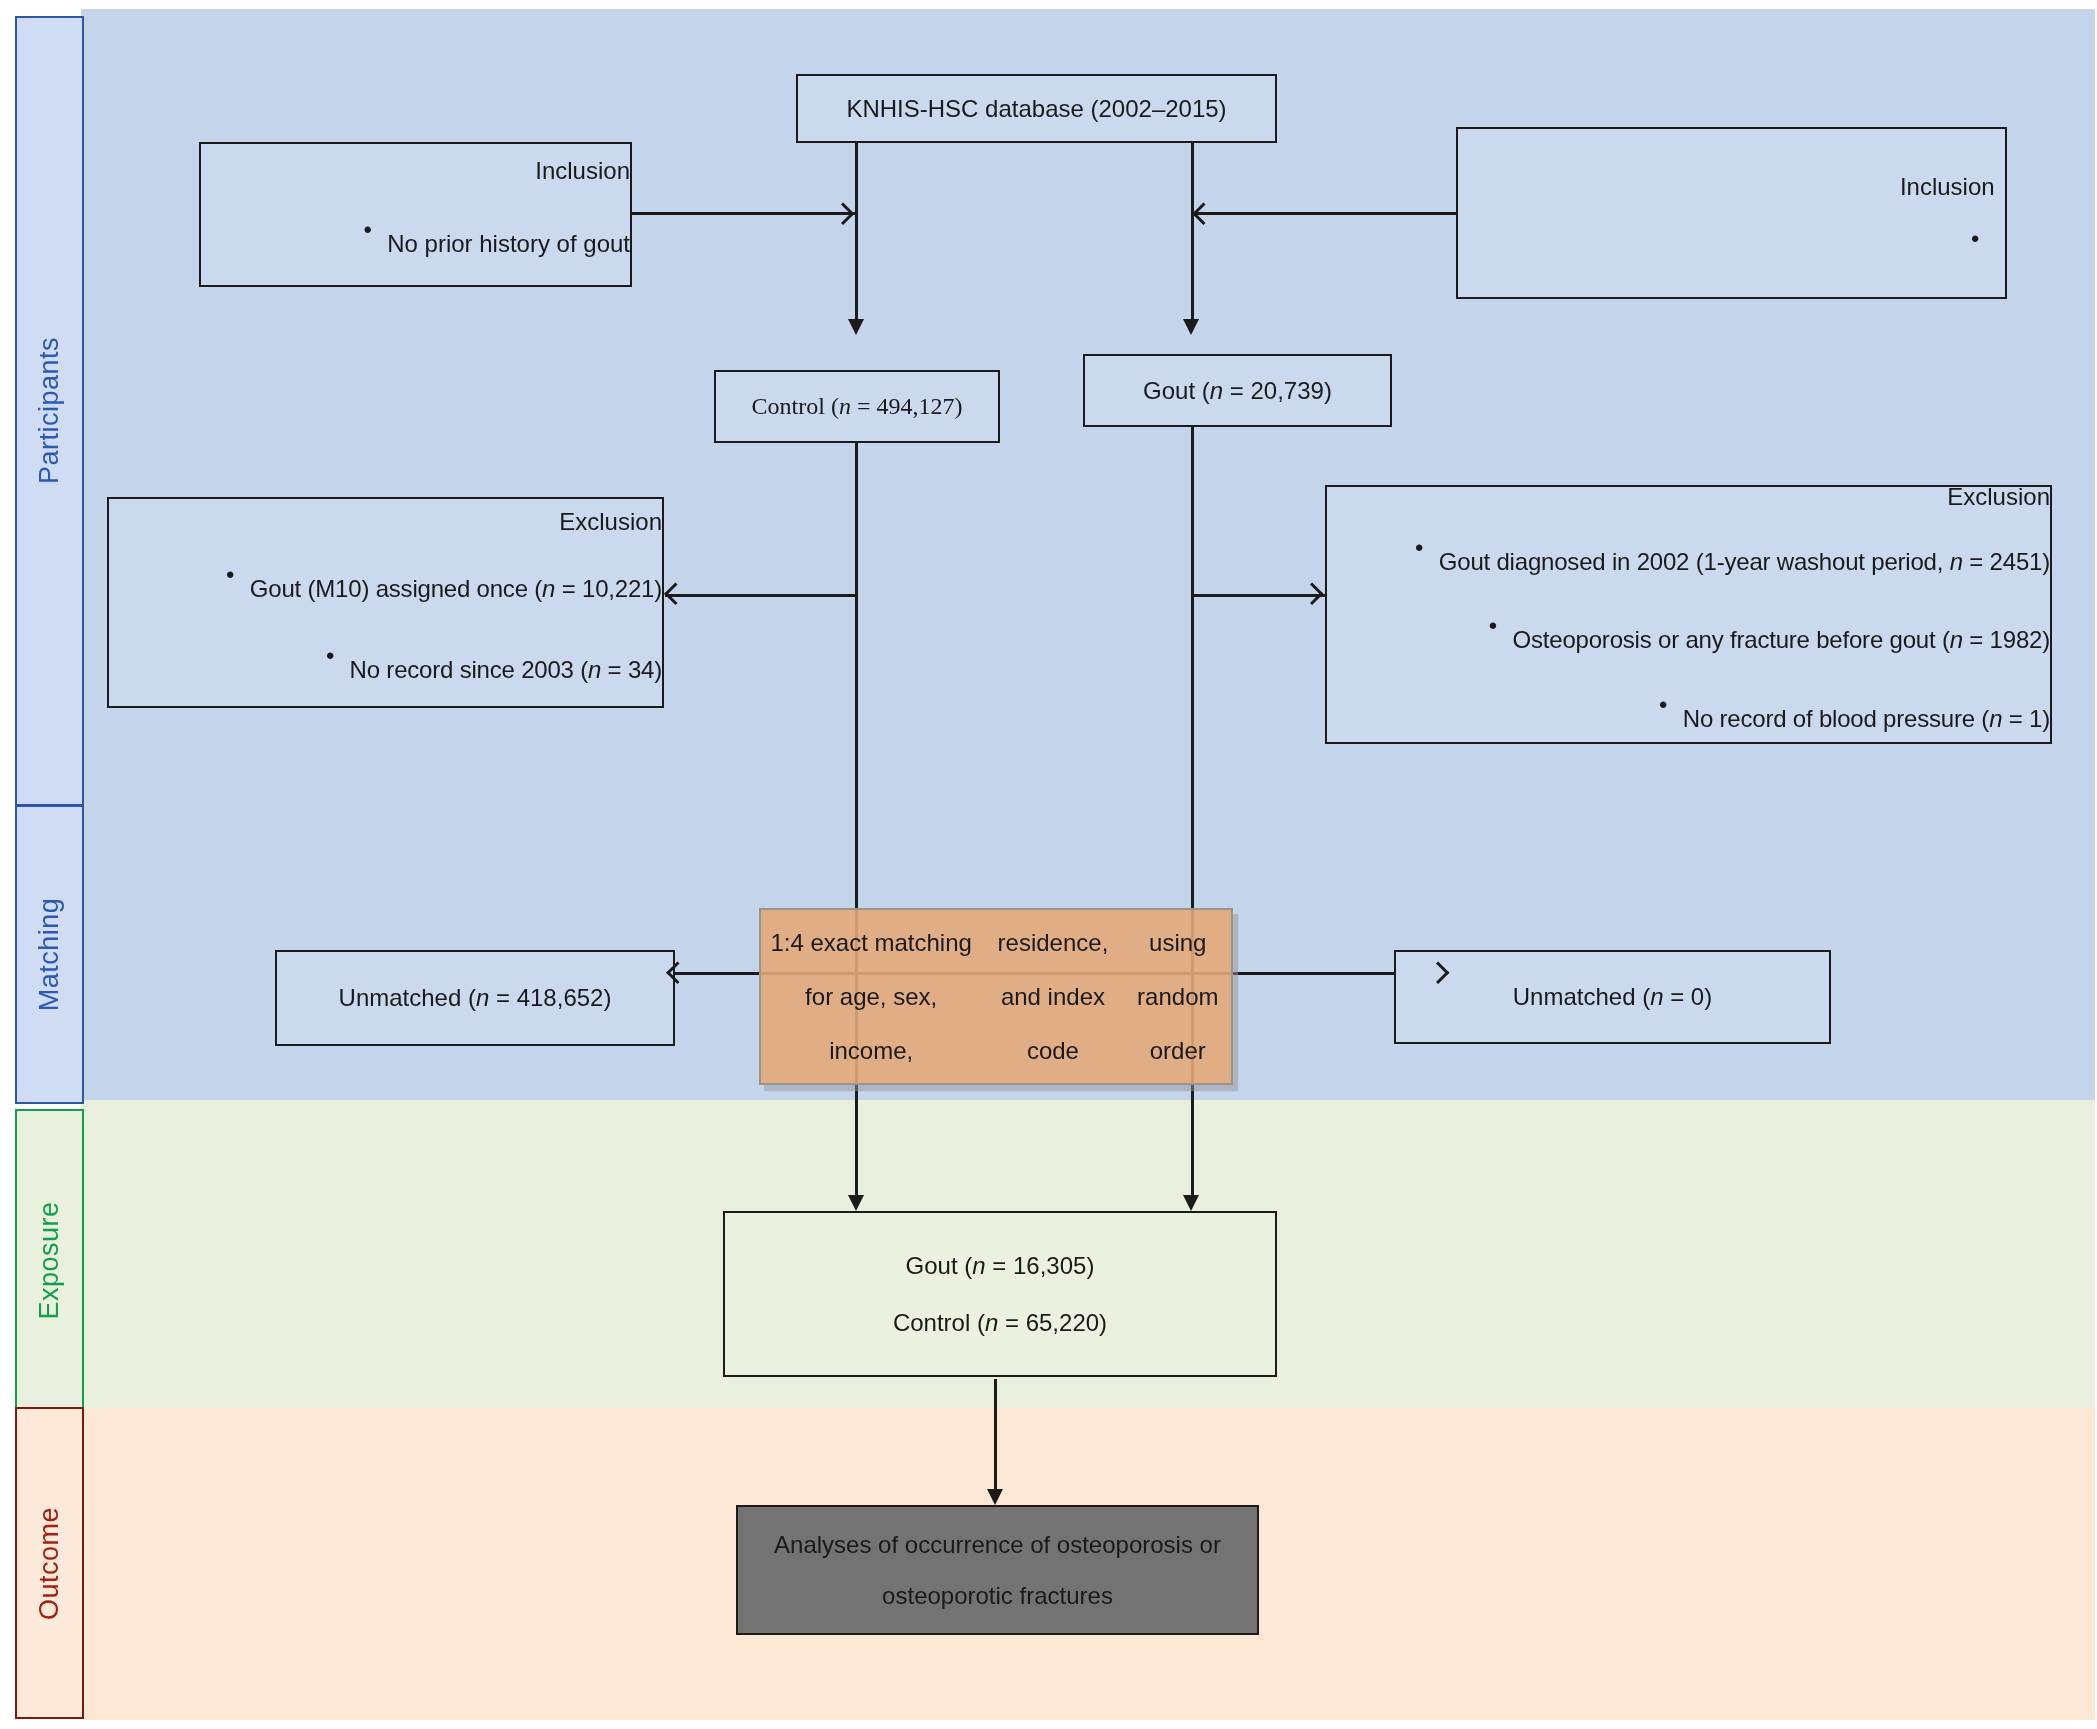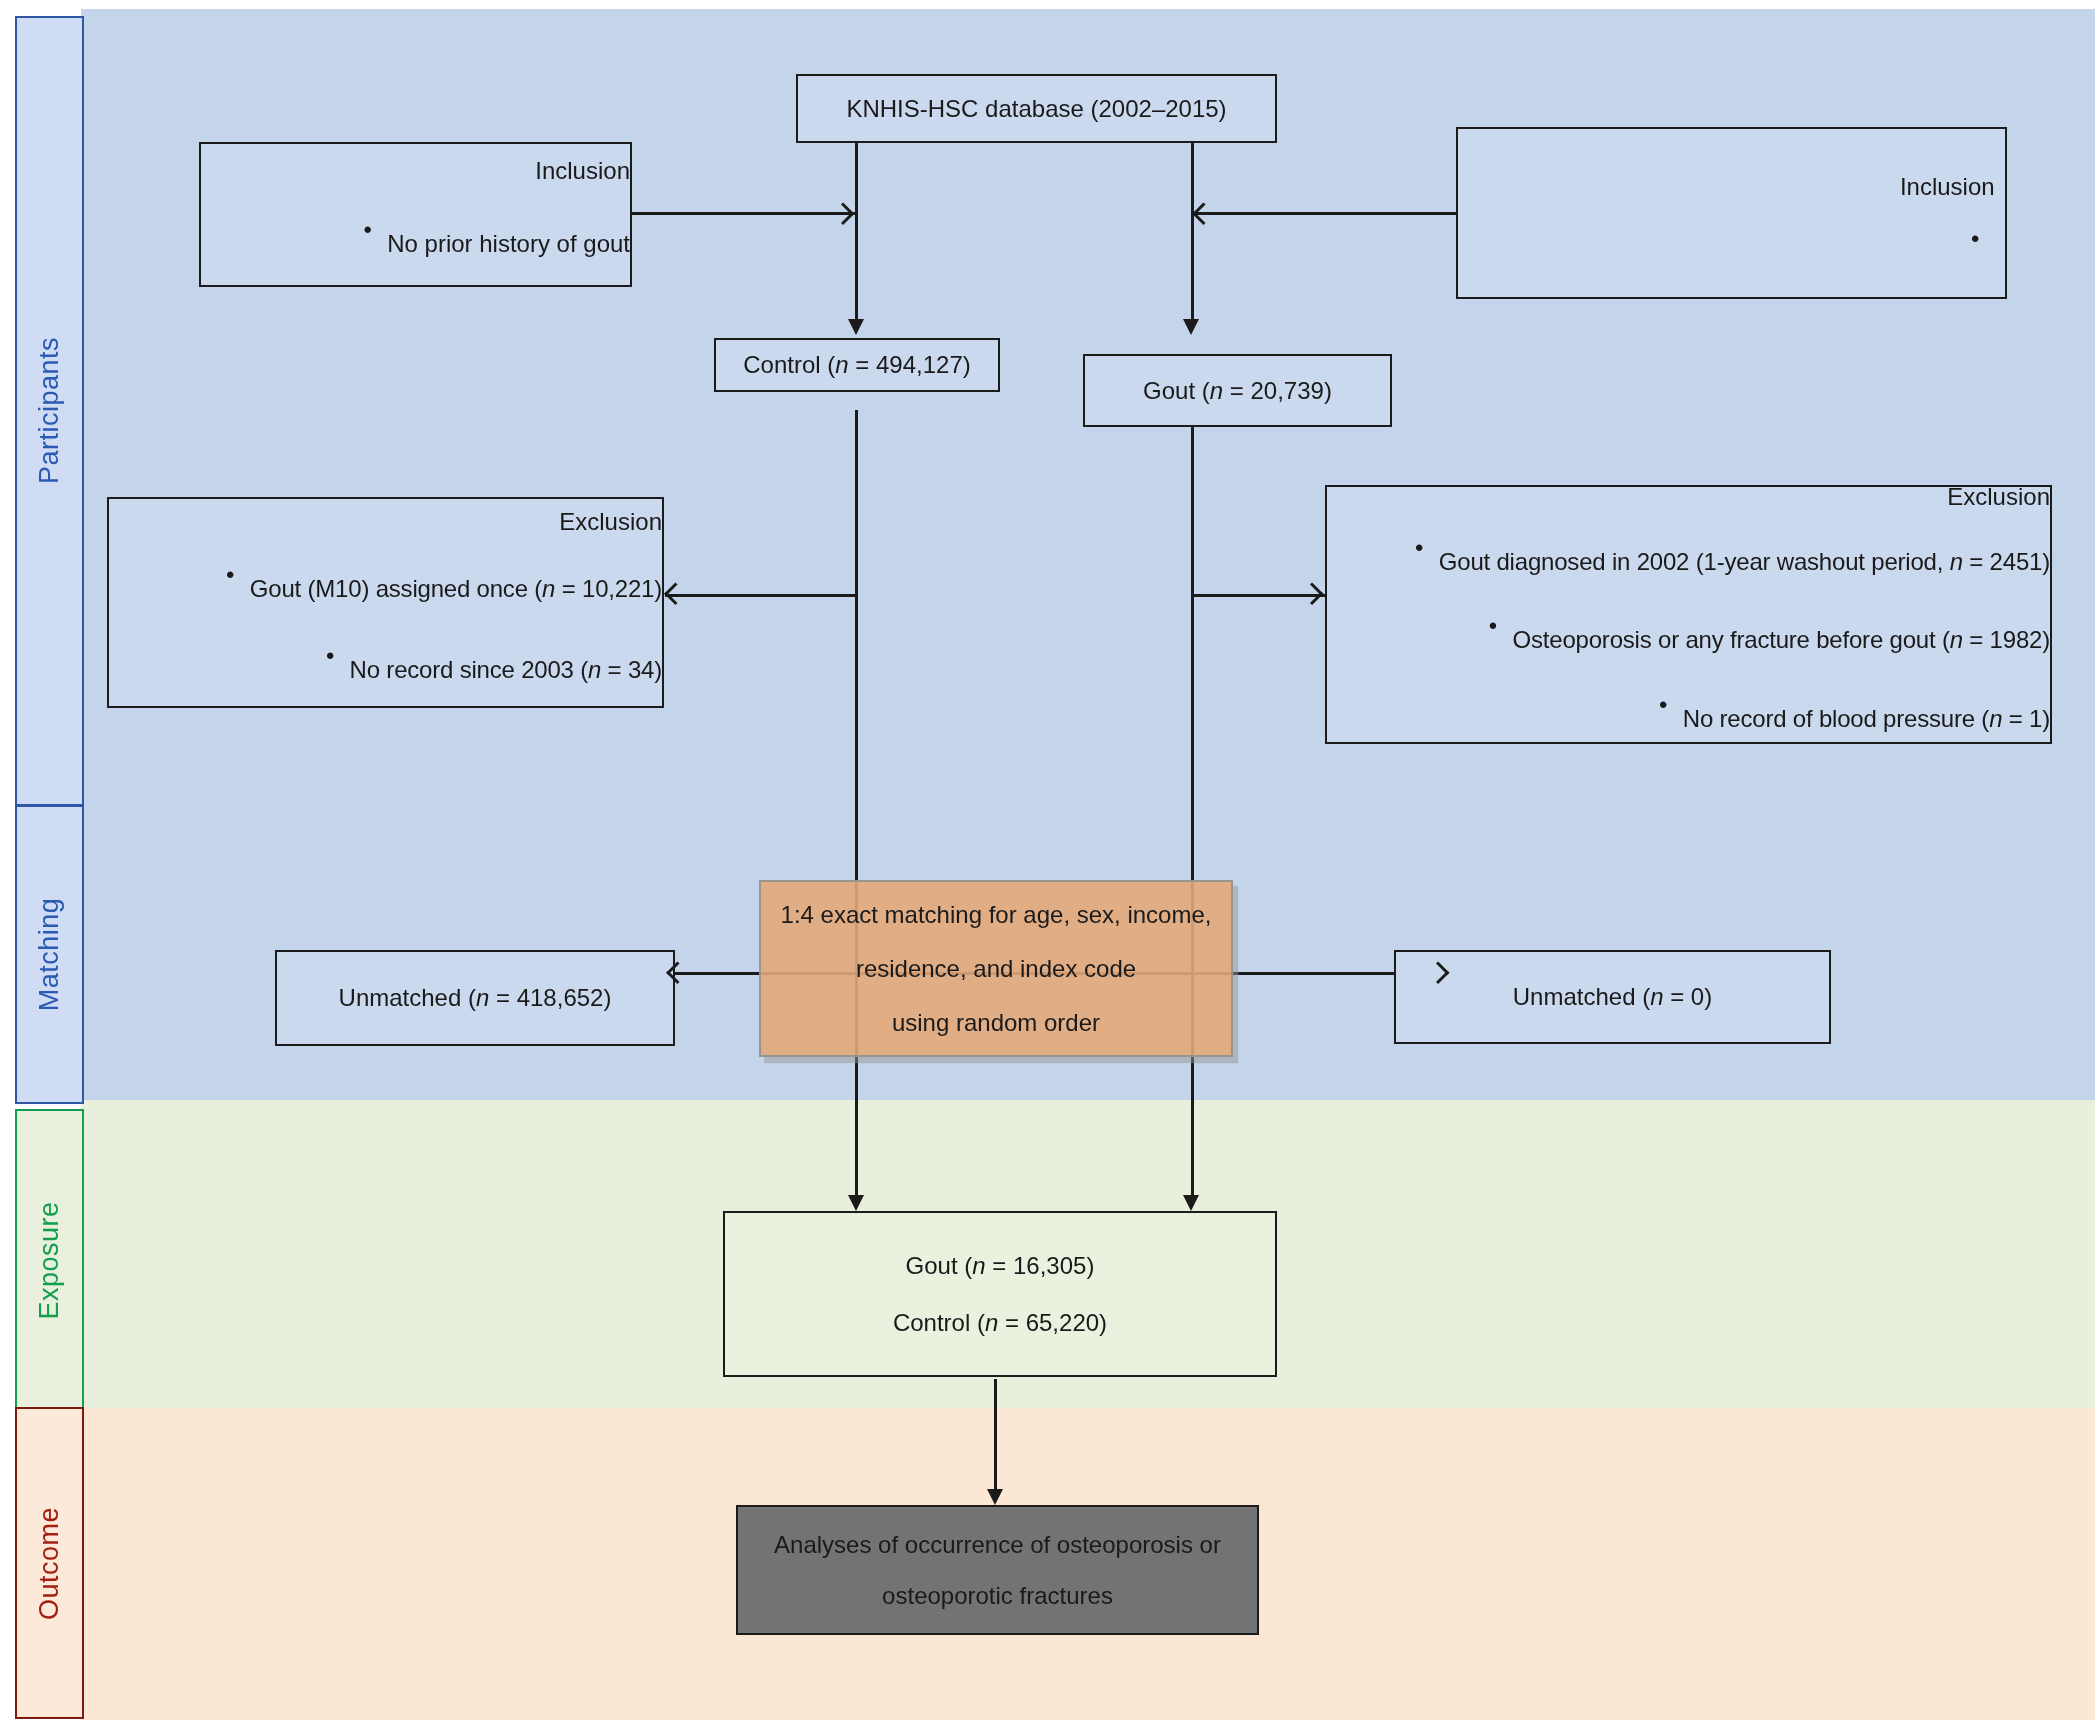--- a/index.html
+++ b/index.html
@@ -33,22 +33,22 @@
   .list-box .bt{padding-left:29px;}
   .bullet-row{display:flex;align-items:flex-start;}
   .bullet-row .bu{width:39px;text-align:center;flex:none;}
   .bullet-row .itxt{flex:1;line-height:2.3;}
   .nowrap .itxt{white-space:nowrap;letter-spacing:-0.2px;}
   i{font-style:italic;}
   
   #box-matching{
     background:rgba(227,168,122,0.9);border:2.1px solid #98948e;
     box-shadow:5.2px 6.2px 0 rgba(150,150,150,0.5);
-    display:flex;flex-direction:column;align-items:center;justify-content:center;
-    text-align:center;line-height:2.25;z-index:2;
+    display:flex;flex-direction:row;align-items:center;justify-content:center;
+    text-align:center;line-height:2.25;z-index:2;margin-top:28px;
   }
   
   .line{position:absolute;background:#1b1b1b;z-index:1;}
   .tri-down{position:absolute;width:0;height:0;border-left:8.8px solid transparent;border-right:8.8px solid transparent;border-top:16.6px solid #1b1b1b;z-index:3;}
   .chev{position:absolute;width:12.5px;height:12.5px;border:solid #1b1b1b;border-width:0 3.1px 3.1px 0;background:transparent;z-index:3;}
   .chev-left{transform:rotate(135deg);}
   .chev-right{transform:rotate(-45deg);}
 </style>
 </head>
 <body>
@@ -111,21 +111,21 @@
     </div>
   </div>
 
   <div class="fbox fill-blue list-box" style="left:1456px;top:127px;width:551px;height:172px;gap:23.4px;padding-right:10.4px;">
     <div class="bt">Inclusion</div>
     <div class="bullet-row">
       <span class="bu">•</span>
     </div>
   </div>
 
-  <div class="fbox fill-blue center-box" style="left:714px;top:319px;width:286px;height:54px;">
+  <div class="fbox fill-blue center-box" style="left:714px;top:351px;width:286px;height:73px;font-family:Liberation Serif, serif;">
     <span>Control (<i>n</i> = 494,127)</span>
   </div>
 
   <div class="fbox fill-blue center-box" style="left:1083px;top:335px;width:309px;height:73px;">
     <span>Gout (<i>n</i> = 20,739)</span>
   </div>
 
   <div class="fbox fill-blue list-box nowrap" style="left:107px;top:497px;width:557px;height:211px;gap:25px;">
     <div class="bt">Exclusion</div>
     <div class="bullet-row">

